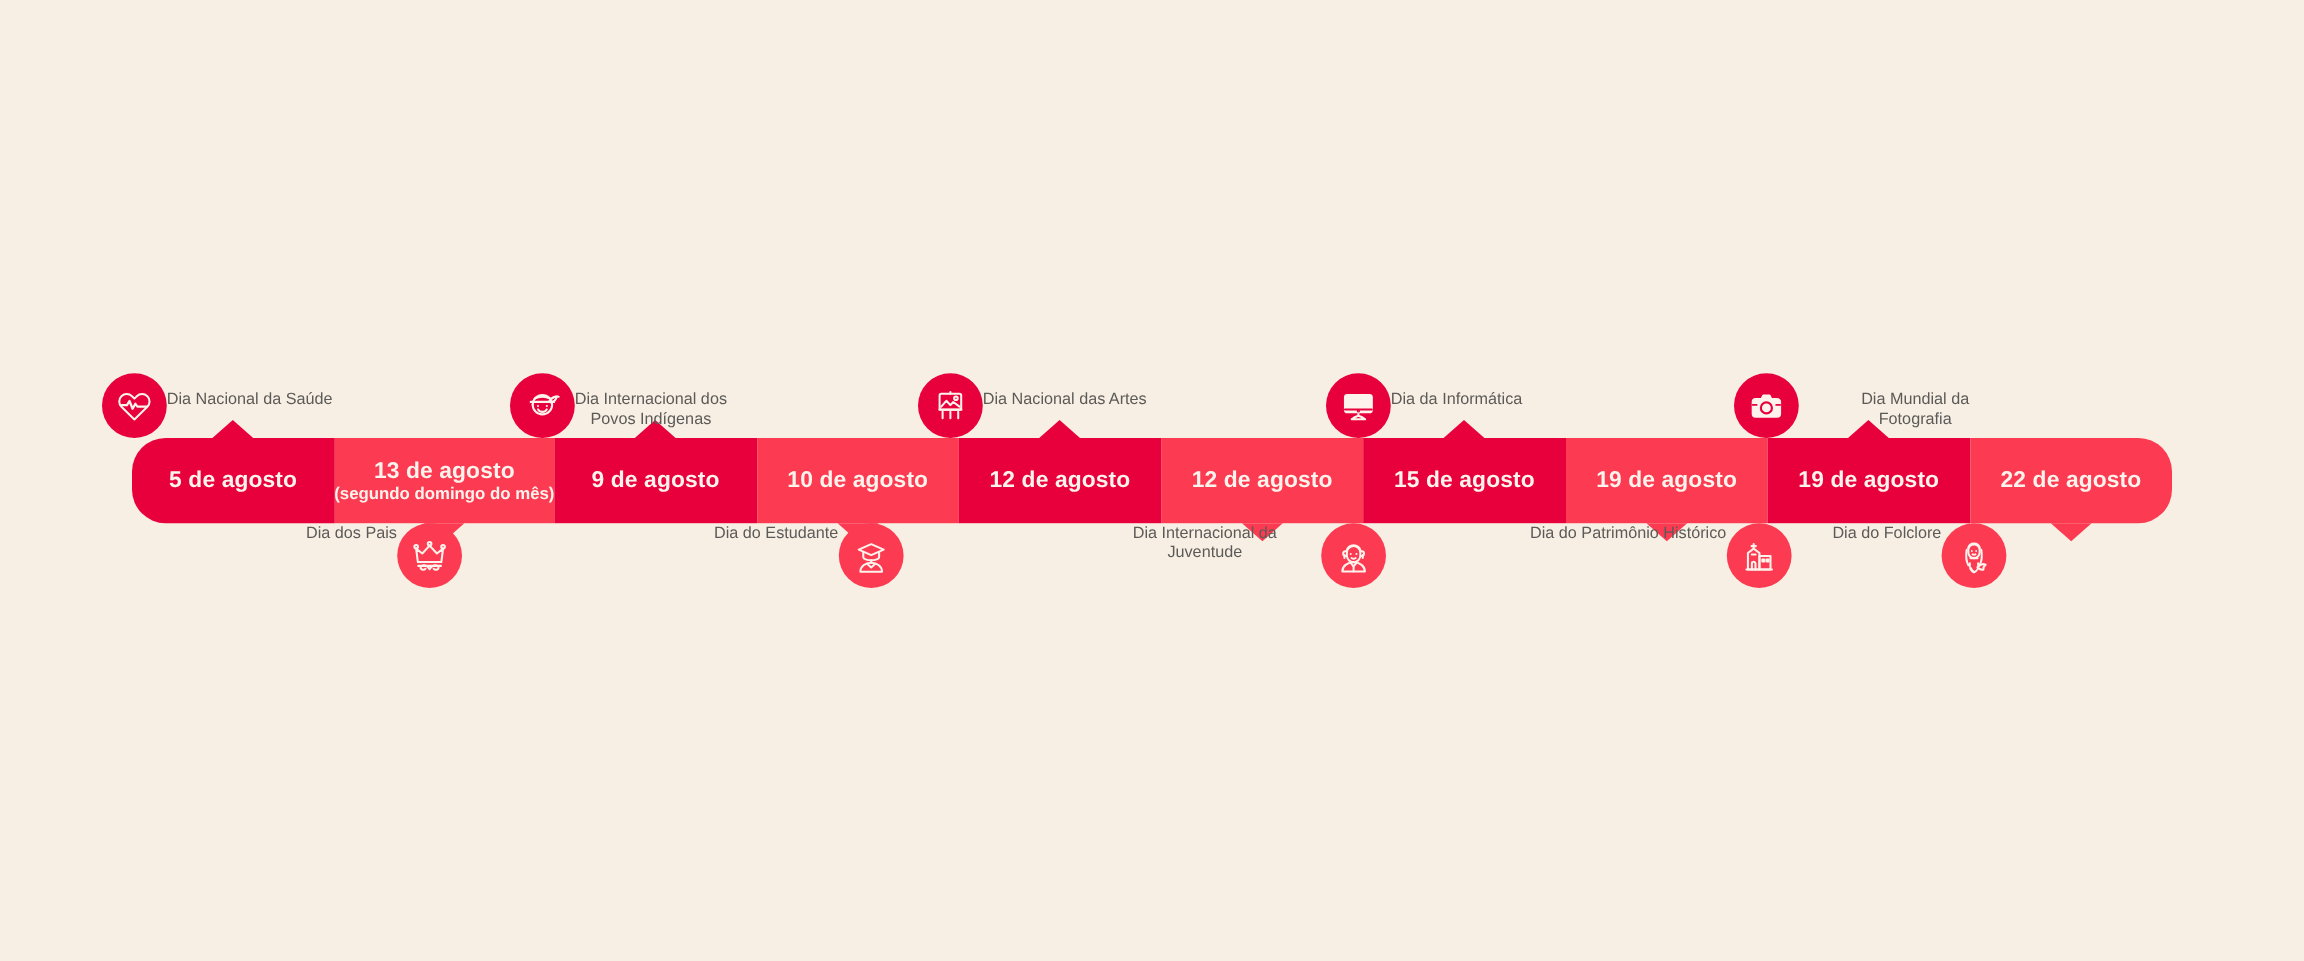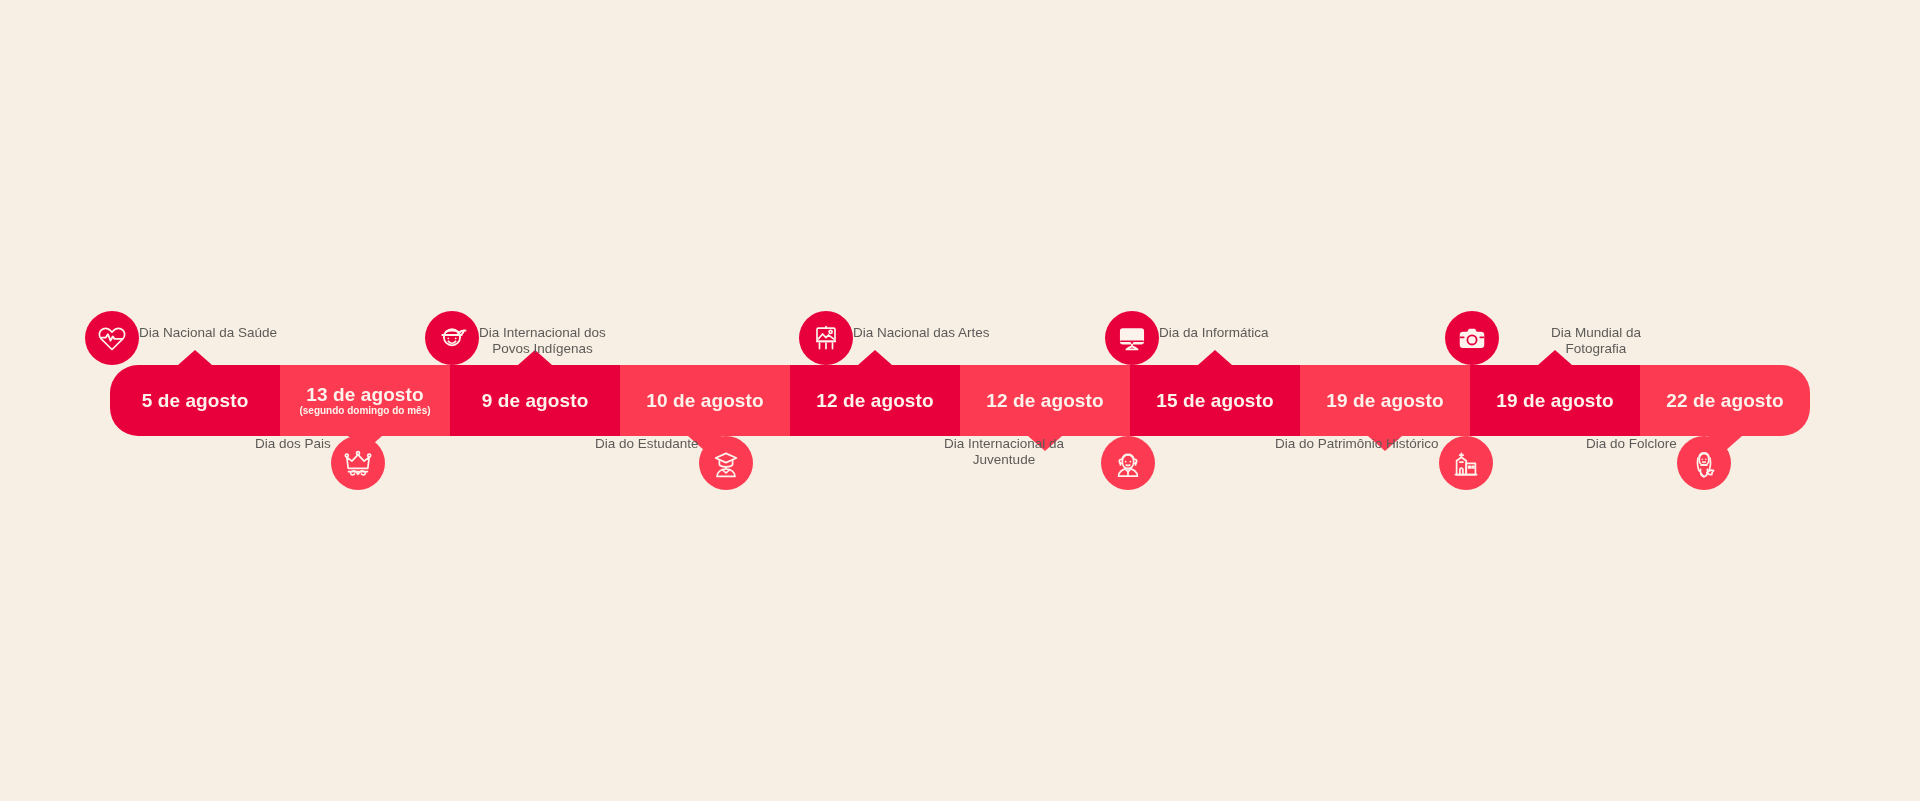--- a/index.html
+++ b/index.html
@@ -55,21 +55,21 @@
   }
 
   .seg-date {
     font-size: 19px;
     font-weight: bold;
     line-height: 1.05;
     letter-spacing: .1px;
     white-space: nowrap;
   }
   .seg-sub {
-    font-size: 10px;
+    font-size: 14px;
     font-weight: bold;
     margin-top: 2px;
     white-space: nowrap;
     line-height: 1;
   }
 
   
   .notch {
     position: absolute;
     left: 50%;
@@ -218,21 +218,21 @@
         <svg width="32" height="32" viewBox="0 0 32 32" fill="none" stroke="#fdf3ec" stroke-width="1.7" stroke-linecap="round" stroke-linejoin="round">
           <path d="M16 6.4 5.6 11l10.4 4.6L26.4 11z"></path>
           <path d="M9.4 13.2v4.1c0 1.4 3 2.6 6.6 2.6s6.6-1.2 6.6-2.6v-4.1"></path>
           <path d="M16 19.9v2.1"></path>
           <path d="M7 29.4c0-4.3 4-7.4 9-7.4s9 3.1 9 7.4z"></path>
           <path d="M12.6 22.8 16 26l3.4-3.2"></path>
         </svg>
       </div>
       <div class="node-label">Dia do Estudante</div>
     </div>
-    <div class="node above" style="left: 799px;">
+    <div class="node above" style="left: 765px;">
       <div class="icon-circle dark">
         <svg width="32" height="32" viewBox="0 0 32 32" fill="none" stroke="#fdf3ec" stroke-width="1.7" stroke-linecap="round" stroke-linejoin="round">
           <rect x="7" y="6.2" width="18" height="13.2" rx="1.4"></rect>
           <path d="M8.4 16.9 12.6 12l3.4 3.6 2.4-2.6 5.2 3.9"></path>
           <circle cx="20.6" cy="9.9" r="1.5"></circle>
           <path d="M16 4.6v1.6"></path>
           <path d="M9.5 21.2v5.4M22.5 21.2v5.4M16 21.2v5.4"></path>
           <path d="M6.8 19.4h18.4" stroke-width="1.8"></path>
         </svg>
       </div>
@@ -287,21 +287,21 @@
       <div class="icon-circle dark">
         <svg width="32" height="32" viewBox="0 0 32 32" fill="none" stroke="#fdf3ec" stroke-width="1.7" stroke-linecap="round" stroke-linejoin="round">
           <rect x="4.6" y="10.6" width="22.8" height="14.6" rx="2.4" fill="#fdf3ec" stroke="#fdf3ec"></rect>
           <path d="M11.8 10.6l1.6-3h5.2l1.6 3" fill="#fdf3ec" stroke="#fdf3ec"></path>
           <circle cx="16" cy="17.9" r="4.6" stroke="#e8003c" stroke-width="1.8" fill="none"></circle>
           <path d="M4.6 15.4h3.2M24.2 15.4h3.2" stroke="#e8003c" stroke-width="1.6"></path>
         </svg>
       </div>
       <div class="node-label">Dia Mundial da Fotografia</div>
     </div>
-    <div class="node below" style="left: 1586px;">
+    <div class="node below" style="left: 1527px;">
       <div class="icon-circle light">
         <svg width="32" height="32" viewBox="0 0 32 32" fill="none" stroke="#fdf3ec" stroke-width="1.7" stroke-linecap="round" stroke-linejoin="round">
           <path d="M11.3 11.4a4.7 4.7 0 0 1 9.4 0v2a4.7 4.7 0 0 1-9.4 0z"></path>
           <circle cx="14.2" cy="12.2" r=".8" fill="#fdf3ec" stroke="none"></circle>
           <circle cx="17.8" cy="12.2" r=".8" fill="#fdf3ec" stroke="none"></circle>
           <path d="M14.8 15a2.6 2.6 0 0 0 2.4 0"></path>
           <path d="M11.1 9.9a5 5 0 0 1 9.8 0"></path>
           <path d="M9.9 11.2c-.9 5.5-.3 9.6 1.4 12.9M22.1 11.2c.9 5.5.3 9.6-1.4 12.9"></path>
           <path d="M13.1 18.2h5.8"></path>
           <path d="M12.6 22.4c-.6 3.7.9 6.6 3.4 7.4 2.5-.8 4-3.7 3.4-7.4"></path>

